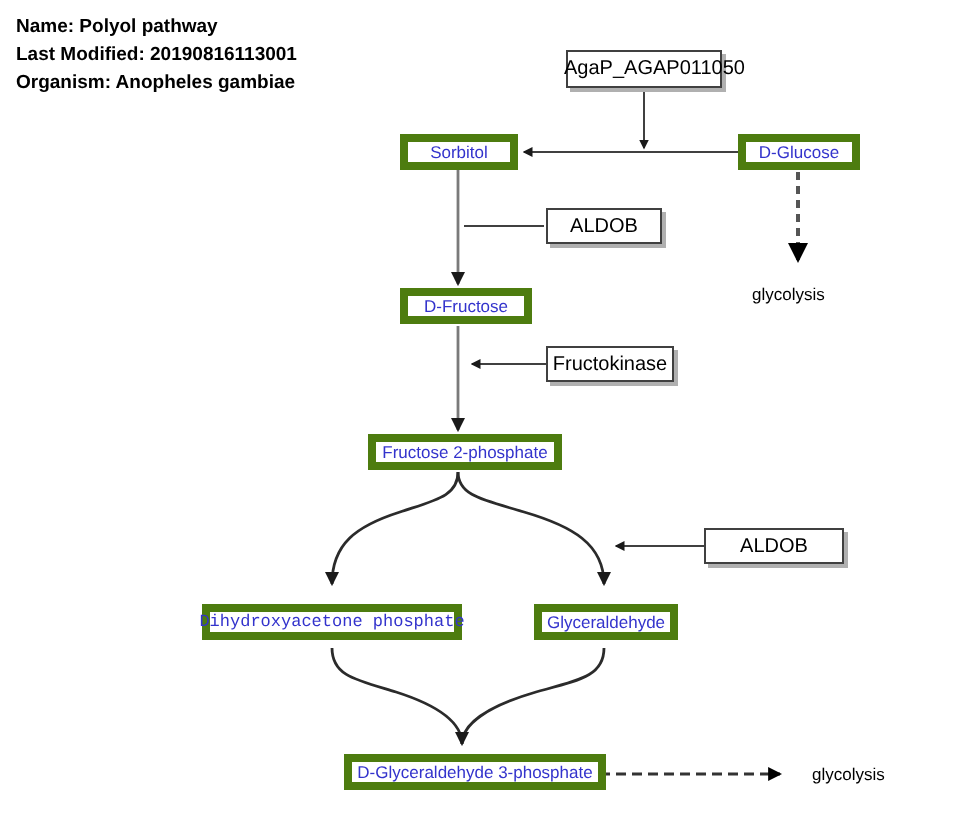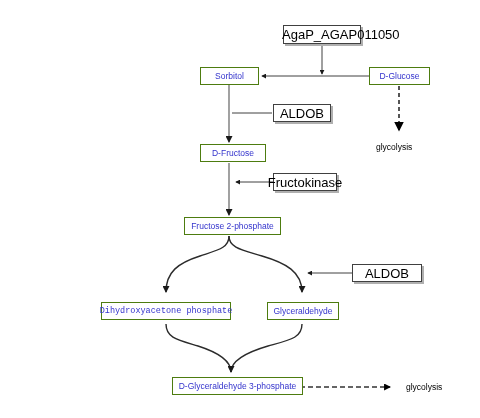--- a/index.html
+++ b/index.html
@@ -34,40 +34,40 @@
     font-weight: bold;
     color: #000000;
     line-height: 14px;
     white-space: nowrap;
   }
 
   
   .metabolite {
     position: absolute;
     box-sizing: border-box;
-    border: 1px solid #4d7c0f;
+    border: 4px solid #4d7c0f;
     background: #ffffff;
     color: #3333cc;
     font-size: 8.5px;
     text-align: center;
     white-space: nowrap;
     display: flex;
     align-items: center;
     justify-content: center;
     z-index: 3;
   }
 
   
   .enzyme {
     position: absolute;
     box-sizing: border-box;
     border: 1px solid #404040;
     background: #ffffff;
     color: #000000;
-    font-size: 13px;
+    font-size: 10px;
     text-align: center;
     white-space: nowrap;
     display: flex;
     align-items: center;
     justify-content: center;
     box-shadow: 2px 2px 0 0 #b0b0b0;
     z-index: 3;
   }
   .enzyme.overflow {
     display: block;
@@ -121,20 +121,25 @@
 
     <line x1="352" y1="273" x2="308" y2="273" stroke="#404040" stroke-width="1" marker-end="url(#arrow-solid)"></line>
 
     <path d="M 166 324 C 166 338 178 340 198 346 C 220 353 231 362 231 372" fill="none" stroke="#2b2b2b" stroke-width="1.4"></path>
 
     <path d="M 302 324 C 302 338 290 340 268 346 C 244 353 231 362 231 372" fill="none" stroke="#2b2b2b" stroke-width="1.4" marker-end="url(#arrow-solid)"></path>
 
     <line x1="300" y1="387" x2="390" y2="387" stroke="#333333" stroke-width="1.4" stroke-dasharray="5,3" marker-end="url(#arrow-dash)"></line>
   </svg>
 
+  <div id="header">
+    <div>Name: Polyol pathway</div>
+    <div>Last Modified: 20190816113001</div>
+    <div>Organism: Anopheles gambiae</div>
+  </div>
 
   <div class="enzyme overflow" style="left:283px; top:25px; width:78px; height:19px;">AgaP_AGAP011050</div>
 
   <div class="metabolite" style="left:200px; top:67px; width:59px; height:18px;">Sorbitol</div>
 
   <div class="metabolite" style="left:369px; top:67px; width:61px; height:18px;">D-Glucose</div>
 
   <div class="metabolite" style="left:200px; top:144px; width:66px; height:18px;">D-Fructose</div>
 
   <div class="metabolite" style="left:184px; top:217px; width:97px; height:18px;">Fructose 2-phosphate</div>

